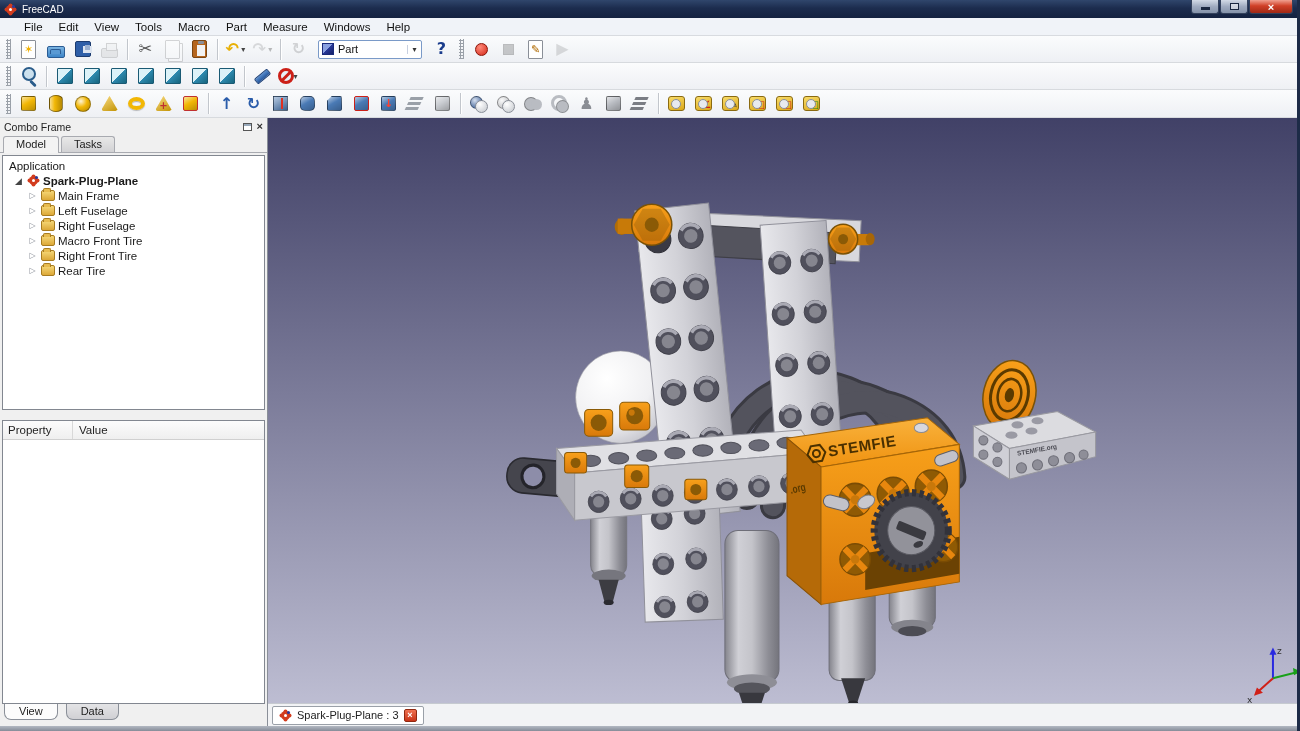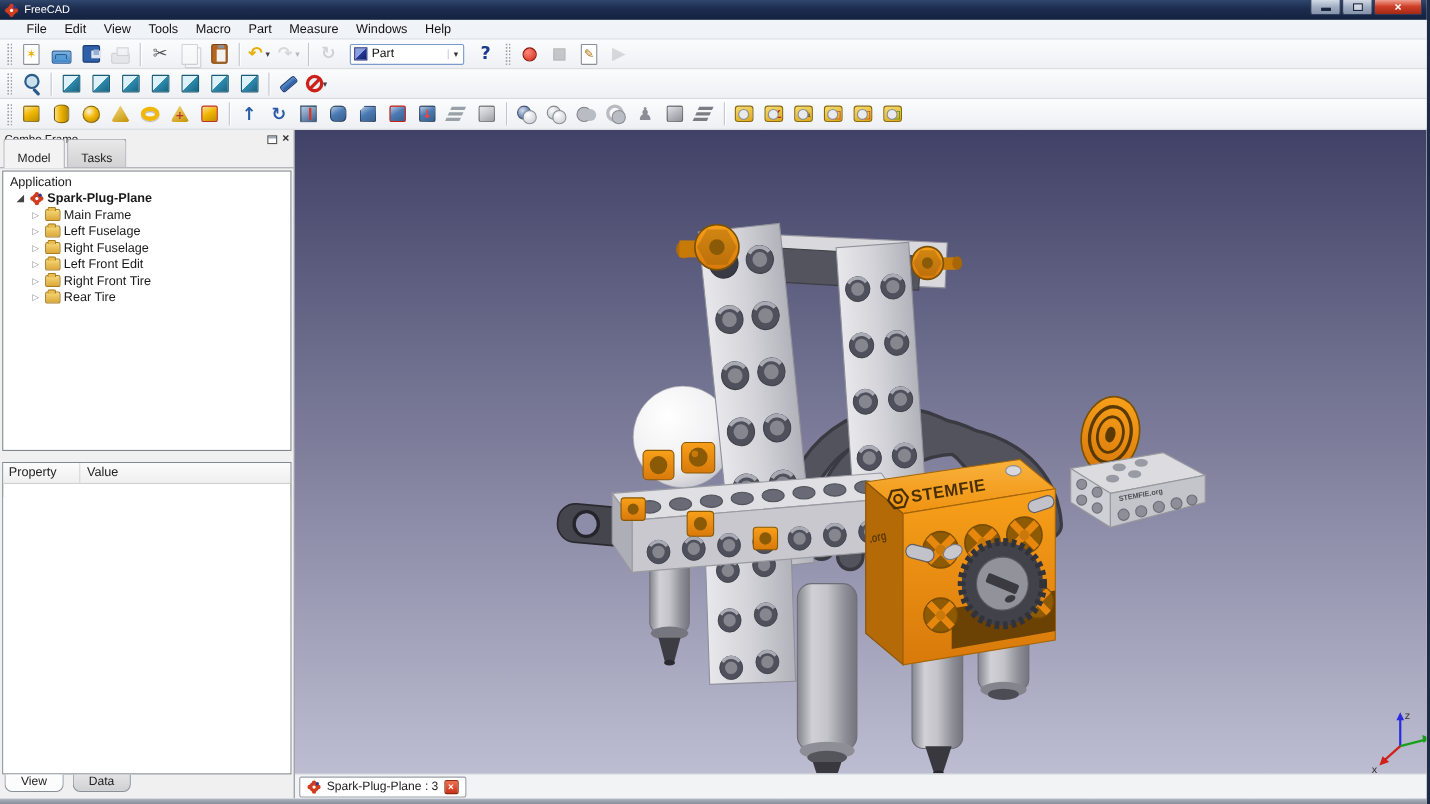--- a/index.html
+++ b/index.html
@@ -123,21 +123,21 @@
   .dock { width:268px; flex:none; background:#f0f0f0; border-right:1px solid #8a8f98;
     display:flex; flex-direction:column; }
   .dock-title { height:17px; display:flex; align-items:center; padding:0 4px;
     font-size:10.5px; color:#222; flex:none; }
   .dock-title .spacer { flex:1; }
   .dk-float { width:9px; height:8px; border:1px solid #555; background:#fff; margin-right:5px;
     box-shadow:inset 0 2px 0 #9ab; }
   .dk-close { font-size:11px; color:#333; line-height:9px; font-weight:bold; }
   .dock-tabs { height:18px; display:flex; align-items:flex-end; padding-left:3px;
     border-bottom:1px solid #a8aab0; flex:none; }
-  .dock-tab { font-size:11px; padding:11px 12px 2px; border:1px solid #a8aab0; border-bottom:none;
+  .dock-tab { font-size:11px; padding:1px 12px 2px; border:1px solid #a8aab0; border-bottom:none;
     border-radius:3px 3px 0 0; background:linear-gradient(#e8e8e8,#d2d2d4); margin-right:2px; color:#222; }
   .dock-tab.active { background:#f3f3f3; position:relative; top:1px; padding-bottom:3px; }
   .tree-panel { height:255px; margin:2px 2px 0; border:1px solid #828790; background:#fff;
     display:flex; flex-direction:column; flex:none; overflow:hidden; }
   .tree-header { height:20px; background:linear-gradient(#fcfcfc,#efefef); border-bottom:1px solid #d8d8d8;
     font-size:11.5px; color:#222; display:flex; align-items:center; padding-left:6px; position:relative; flex:none; }
   .tree-header::after { content:""; position:absolute; left:158px; top:2px; bottom:2px; width:1px; background:#dcdcdc; }
   .tree { padding-top:2px; font-size:11.5px; color:#1a1a1a; }
   .tree-row { height:15px; display:flex; align-items:center; gap:3px; padding-left:6px; white-space:nowrap; }
   .tree-row.doc { padding-left:10px; }
@@ -459,21 +459,21 @@
                 <span class="tree-label">Left Fuselage</span>
               </div>
               <div class="tree-row child">
                 <span class="expander">▷</span>
                 <span class="tree-folder"></span>
                 <span class="tree-label">Right Fuselage</span>
               </div>
               <div class="tree-row child">
                 <span class="expander">▷</span>
                 <span class="tree-folder"></span>
-                <span class="tree-label">Left Front Edit</span>
+                <span class="tree-label">Macro Front Tire</span>
               </div>
               <div class="tree-row child">
                 <span class="expander">▷</span>
                 <span class="tree-folder"></span>
                 <span class="tree-label">Right Front Tire</span>
               </div>
               <div class="tree-row child">
                 <span class="expander">▷</span>
                 <span class="tree-folder"></span>
                 <span class="tree-label">Rear Tire</span>

